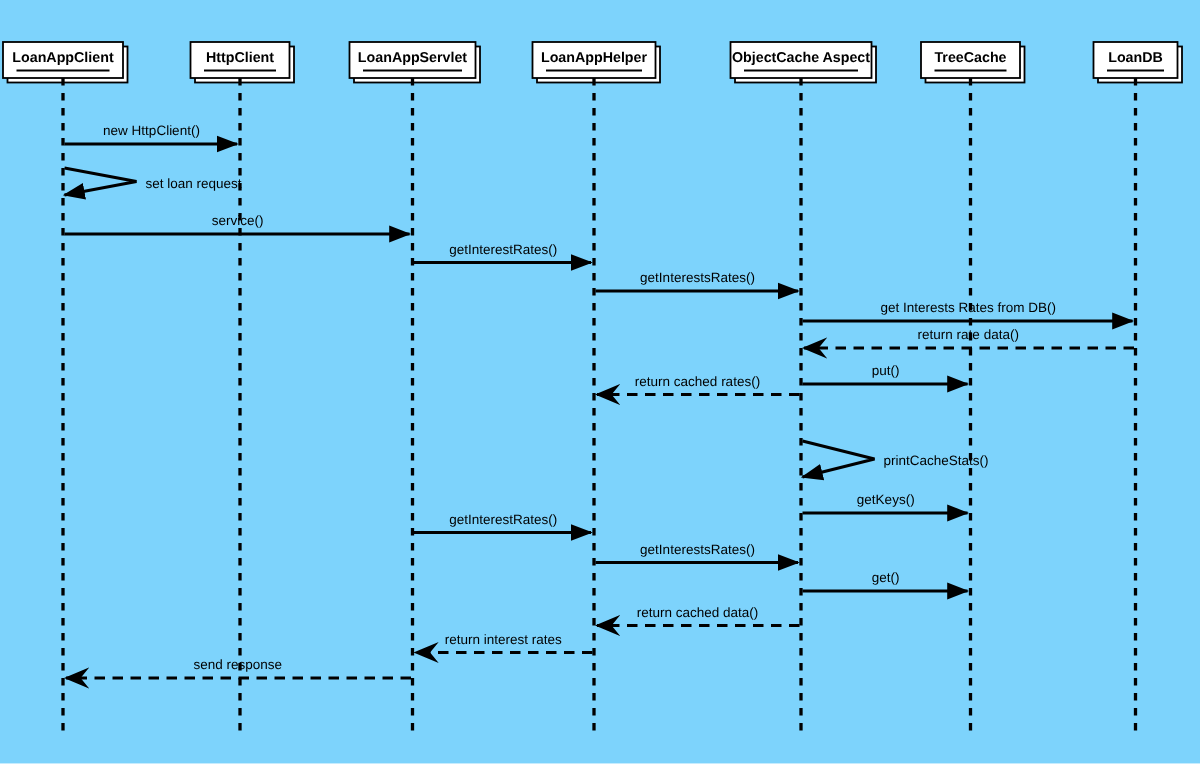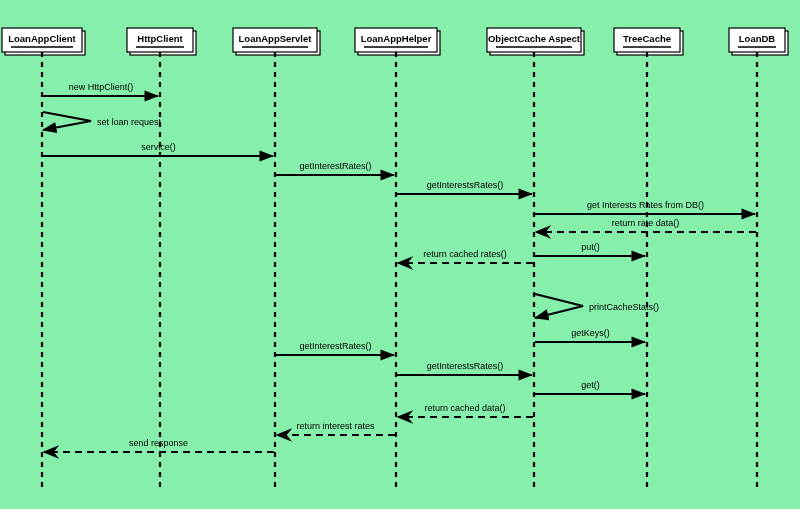--- a/index.html
+++ b/index.html
@@ -7,21 +7,21 @@
     padding: 0;
     background: #ffffff;
   }
   body {
     font-family: "Liberation Sans", sans-serif;
   }
   #diagram-canvas {
     position: relative;
     width: 800px;
     height: 509px;
-    background: #86efac;
+    background: #7dd3fc;
     overflow: hidden;
   }
   #diagram-svg {
     position: absolute;
     left: 0;
     top: 0;
     width: 800px;
     height: 509px;
   }
   .lifeline-box rect {

